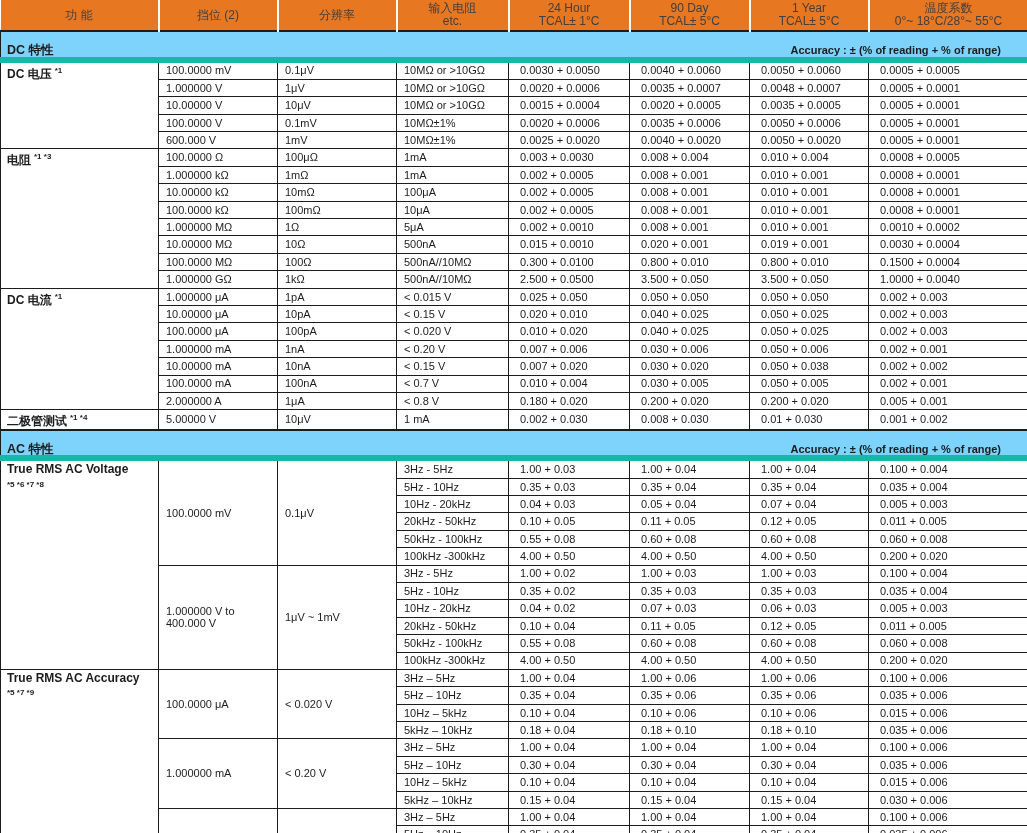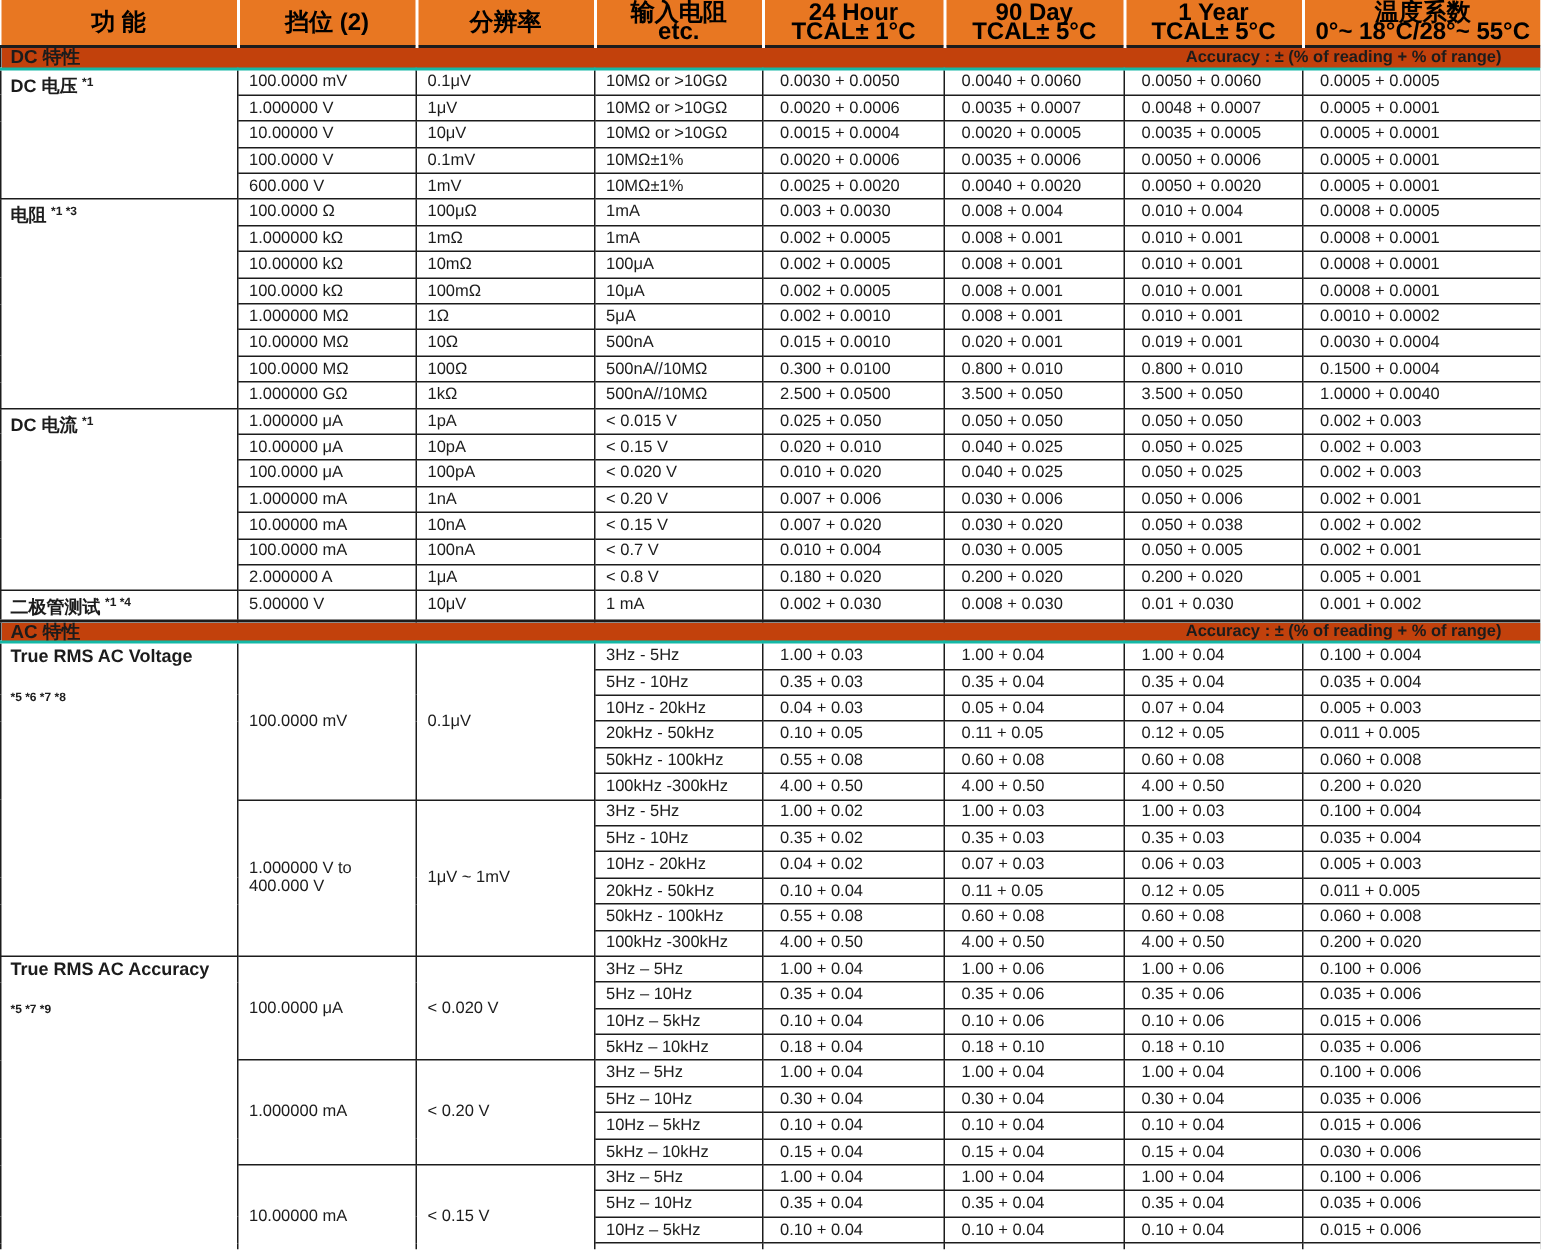--- a/index.html
+++ b/index.html
@@ -2,38 +2,38 @@
 <html><head>
 <meta charset="utf-8">
 <style>
   html,body{margin:0;padding:0;background:#fff;}
   #screen{
     width:1027px;height:833px;overflow:hidden;background:#fff;
     font-family:"Liberation Sans","DejaVu Sans",sans-serif;
   }
   table{border-collapse:collapse;table-layout:fixed;width:1027px;}
   th{
-    background:#e87722;color:#000000;font-weight:bold;font-size:16px;line-height:13px;
+    background:#e87722;color:#404040;font-weight:normal;font-size:12px;line-height:13px;
     height:30px;text-align:center;vertical-align:middle;padding:0;
     border-right:2px solid #fff;
   }
   th:last-child{border-right:none;text-align:center;}
   td{
     border:1px solid #1c1c1c;font-size:11px;line-height:12.5px;color:#1c1c1c;
     height:16.4px;padding:0 2px 0 7px;vertical-align:middle;overflow:hidden;white-space:nowrap;
   }
   td.val{padding-left:11px;}
   td.mid{white-space:normal;}
   td.fn{vertical-align:top;white-space:normal;padding:2px 4px 0 6px;}
   .fn-name{font-weight:bold;font-size:12px;}
   sup.fn-notes{font-size:8px;font-weight:bold;margin-left:3px;}
-  sup.fn-notes.blk{display:block;margin:14px 0 0 0;font-size:8px;}
+  sup.fn-notes.blk{display:block;margin:3px 0 0 0;font-size:8px;}
   tr.band td{
-    background:#c2410c;border-top:2px solid #1c1c1c;border-bottom:2px solid #14b8a6;
-    height:12px;padding:0 0 0 6px;
+    background:#7dd3fc;border-top:2px solid #1c1c1c;border-bottom:6px solid #14b8a6;
+    height:12px;padding:12px 0 0 6px;
   }
   .band-wrap{display:flex;justify-content:space-between;align-items:center;width:100%;}
   .band-title{font-weight:bold;font-size:12.5px;}
   .band-note{font-size:11px;font-weight:bold;padding-right:26px;}
 </style>
 </head>
 <body>
 
 <div id="screen">
   <table id="spec-table">

